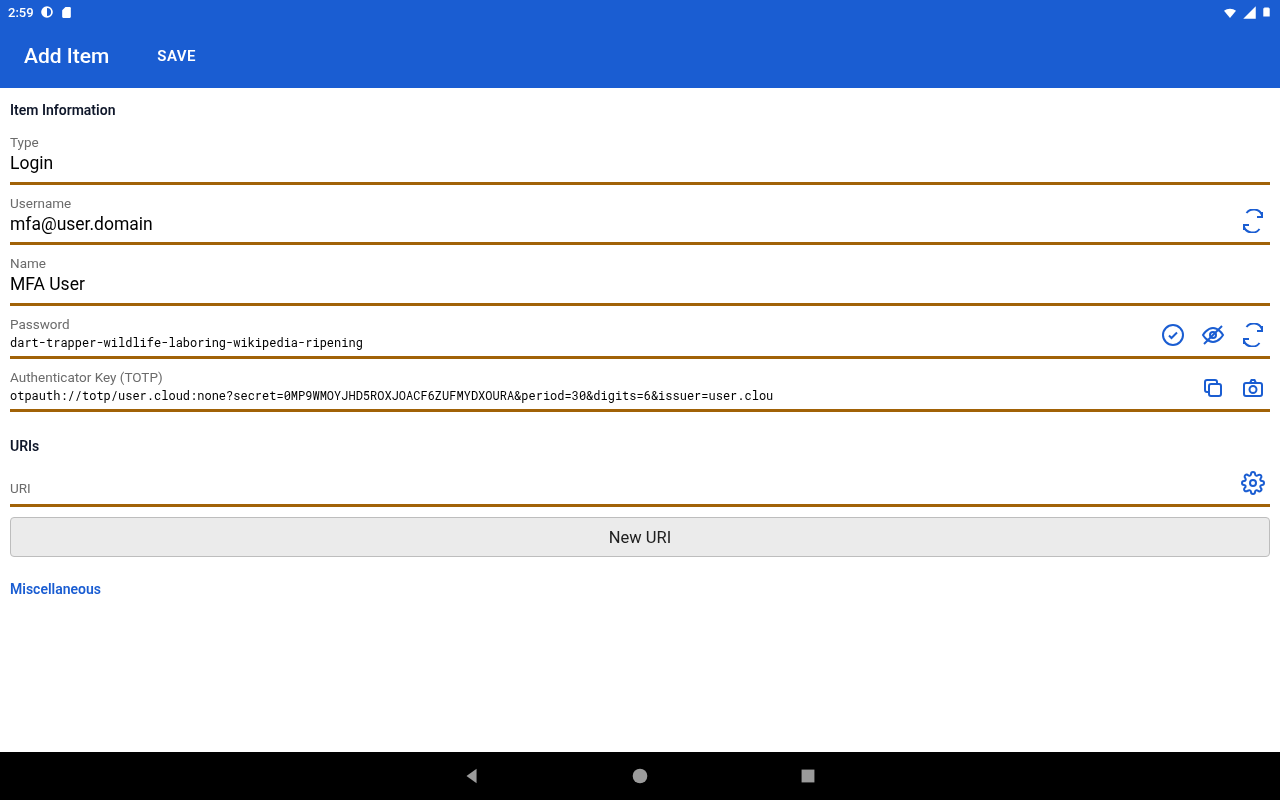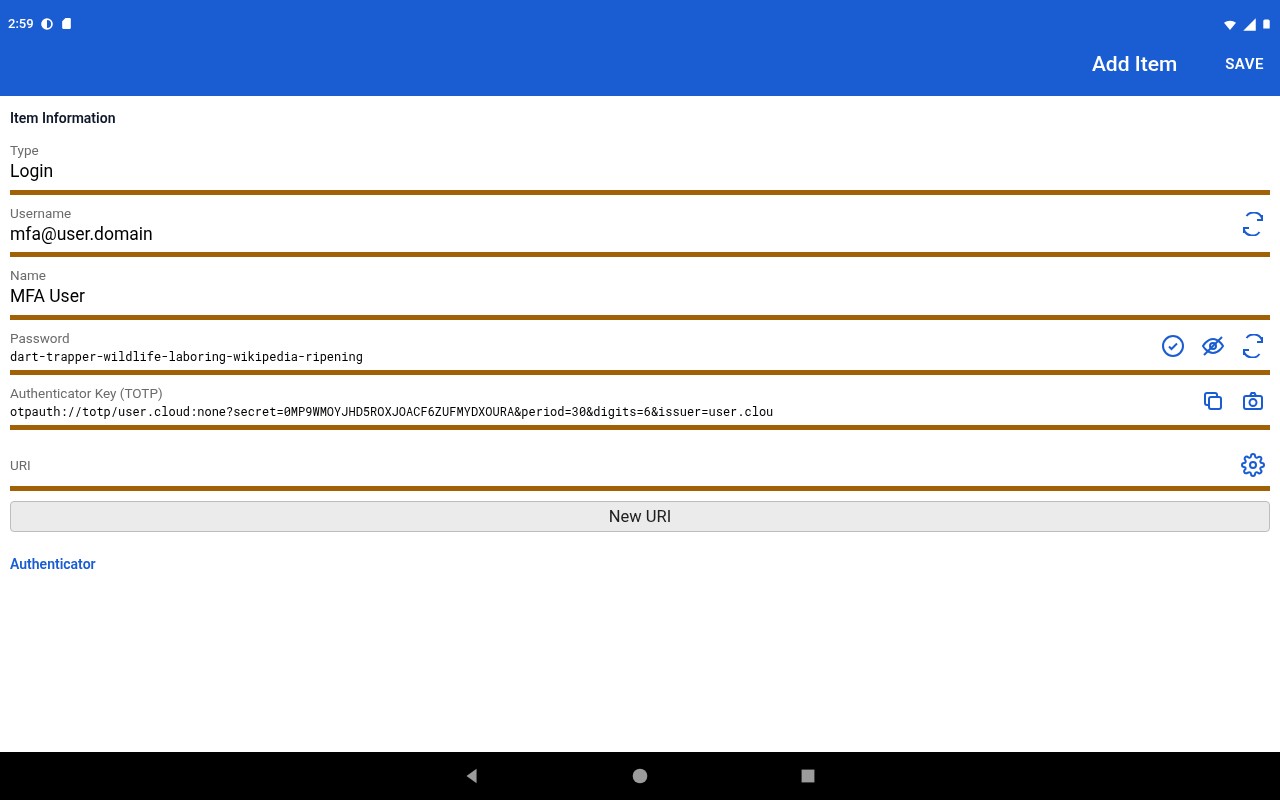--- a/index.html
+++ b/index.html
@@ -1,36 +1,36 @@
 <!DOCTYPE html>
 <html><head>
 <meta charset="utf-8">
 <style>
   * { box-sizing: border-box; margin: 0; padding: 0; }
   html, body { width: 1280px; height: 800px; font-family: Roboto, "Helvetica Neue", Arial, sans-serif; background: #fff; overflow: hidden; }
   .screen { width: 1280px; height: 800px; display: flex; flex-direction: column; }
-  .status-bar { height: 24px; background: #1a5dd2; color: #fff; display: flex; align-items: flex-start; justify-content: space-between; padding: 16px 8px; font-size: 13px; font-weight: 500; }
+  .status-bar { height: 24px; background: #1a5dd2; color: #fff; display: flex; align-items: center; justify-content: space-between; padding: 0 8px; font-size: 13px; font-weight: 500; }
   .status-left { display: flex; align-items: center; gap: 6px; }
   .status-right { display: flex; align-items: center; gap: 4px; }
   .status-icon { display: inline-flex; align-items: center; }
-  .app-bar { height: 64px; background: #1a5dd2; color: #fff; display: flex; align-items: center; justify-content: flex-end; padding: 0 16px; }
+  .app-bar { height: 64px; background: #1a5dd2; color: #fff; display: flex; align-items: center; justify-content: flex-start; padding: 0 24px; }
   .app-title { font-size: 21px; font-weight: 500; }
   .save-btn { font-size: 15px; font-weight: 600; letter-spacing: 0.5px; cursor: pointer; margin-left: 48px; }
   .content { flex: 1; overflow-y: auto; overflow-x: hidden; padding: 0 10px; background: #fff; }
   .section-header { color: #0f172a; font-size: 14px; font-weight: 600; padding: 14px 0 6px 0; }
-  .field-row { display: flex; align-items: center; border-bottom: 5px solid #a16207; padding: 10px 0 6px 0; gap: 8px; }
+  .field-row { display: flex; align-items: flex-end; border-bottom: 3px solid #a16207; padding: 10px 0 6px 0; gap: 8px; }
   .field-main { flex: 1; min-width: 0; }
   .field-label { color: #6b6b6b; font-size: 13.5px; margin-bottom: 2px; }
   .field-value { color: #000000; font-size: 17.5px; line-height: 1.35; white-space: nowrap; overflow: hidden; }
   .field-value.mono { font-family: "Roboto Mono", "Courier New", monospace; letter-spacing: 0; font-size: 12px; }
   .field-actions { display: flex; align-items: center; gap: 14px; padding: 0 4px 2px 4px; }
   .icon-btn { width: 26px; height: 26px; display: inline-flex; align-items: center; justify-content: center; cursor: pointer; color: #1a5dd2; }
   .icon-btn svg { width: 24px; height: 24px; }
   .divider-gap { height: 12px; }
-  .new-uri-btn { margin-top: 10px; width: 100%; height: 31px; border: 1px solid #bdbdbd; border-radius: 4px; background: #ebebeb; color: #202020; font-size: 16.5px; display: flex; align-items: center; justify-content: center; cursor: pointer; }
+  .new-uri-btn { margin-top: 10px; width: 100%; height: 40px; border: 1px solid #bdbdbd; border-radius: 4px; background: #ebebeb; color: #202020; font-size: 16.5px; display: flex; align-items: center; justify-content: center; cursor: pointer; }
   .partial-section { color: #1a5dd2; font-size: 14px; font-weight: 600; padding-top: 24px; height: 40px; overflow: hidden; }
   .nav-bar { height: 48px; background: #000; display: flex; align-items: center; justify-content: center; gap: 140px; }
   .nav-btn { width: 28px; height: 28px; display: inline-flex; align-items: center; justify-content: center; cursor: pointer; color: #9b9b9b; }
   .nav-btn svg { width: 22px; height: 22px; }
 </style>
 </head>
 <body>
 
 <div class="screen">
 
@@ -148,40 +148,41 @@
               <rect x="3" y="7" width="18" height="13" rx="2"></rect>
               <circle cx="12" cy="13.5" r="3.5"></circle>
               <path d="M9 7l1.5-3h3L15 7"></path>
             </svg>
         </span>
       </div>
     </div>
 
     <div class="divider-gap"></div>
 
+    <div class="section-header">URIs</div>
 
     <div class="field-row">
       <div class="field-main">
         <div class="field-label">URI</div>
       </div>
       <div class="field-actions">
         <span class="icon-btn">
           <svg viewBox="0 0 24 24" fill="none" stroke="#1a5dd2" stroke-width="2">
               <circle cx="12" cy="12" r="3"></circle>
               <path d="M19.4 15a1.7 1.7 0 0 0 .34 1.87l.06.06a2 2 0 1 1-2.83 2.83l-.06-.06a1.7 1.7 0 0 0-1.87-.34 1.7 1.7 0 0 0-1.03 1.56V21a2 2 0 1 1-4 0v-.08a1.7 1.7 0 0 0-1.03-1.56 1.7 1.7 0 0 0-1.87.34l-.6.06a2 2 0 1 1-2.83-2.83l.06-.06A1.7 1.7 0 0 0 4.6 15a1.7 1.7 0 0 0-1.56-1.03H3a2 2 0 1 1 0-4h.08A1.7 1.7 0 0 0 4.64 8.97a1.7 1.7 0 0 0-.34-1.87l-.06-.06a2 2 0 1 1 2.83-2.83l.06.06a1.7 1.7 0 0 0 1.87.34H9a1.7 1.7 0 0 0 1.03-1.56V3a2 2 0 1 1 4 0v.08a1.7 1.7 0 0 0 1.03 1.56 1.7 1.7 0 0 0 1.87-.34l.06-.06a2 2 0 1 1 2.83 2.83l-.06.06a1.7 1.7 0 0 0-.34 1.87V9a1.7 1.7 0 0 0 1.56 1.03H21a2 2 0 1 1 0 4h-.08A1.7 1.7 0 0 0 19.4 15z"></path>
             </svg>
         </span>
       </div>
     </div>
 
     <div class="new-uri-btn">
       <span>New URI</span>
     </div>
 
-    <div class="partial-section">Authenticator</div>
+    <div class="partial-section">Miscellaneous</div>
 
   </div>
 
   <div class="nav-bar">
     <span class="nav-btn">
       <svg viewBox="0 0 24 24" fill="#9b9b9b">
           <path d="M17 4v16L6 12 17 4z"></path>
         </svg>
     </span>
     <span class="nav-btn">

